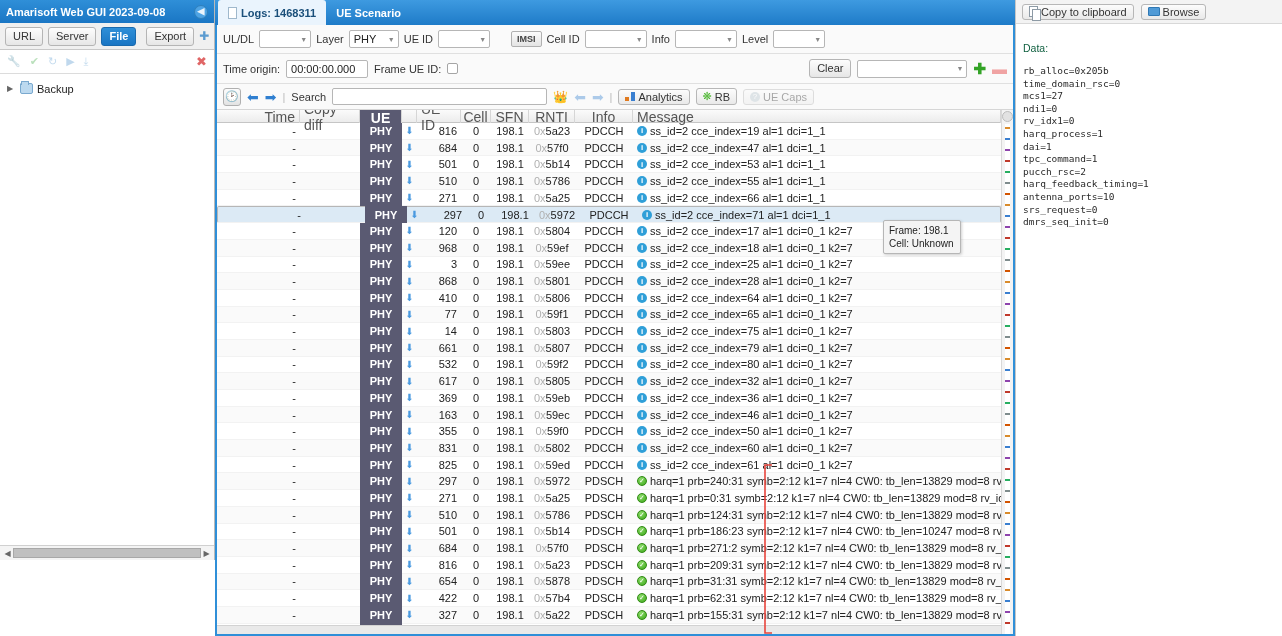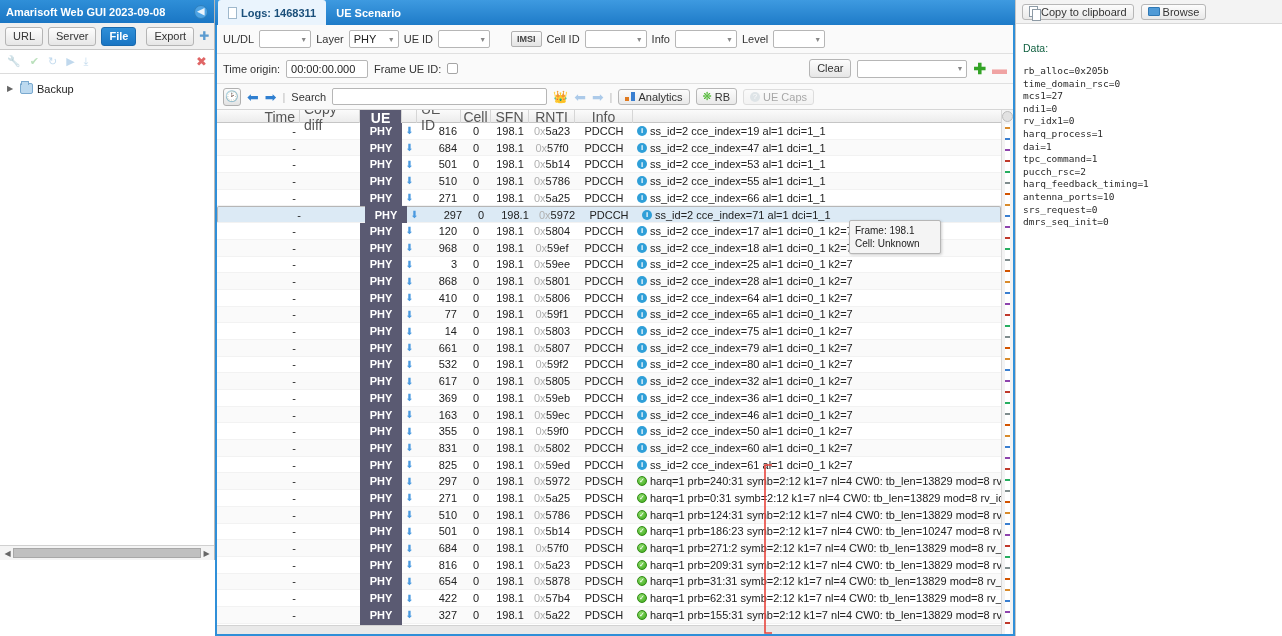--- a/index.html
+++ b/index.html
@@ -167,21 +167,21 @@
   .clip-ico { width:9px;height:11px;background:#fff;border:1px solid #8d9aa5; position:relative; }
   .clip-ico:after { content:""; position:absolute; left:2px; top:2px; width:7px;height:10px;background:#fff;border:1px solid #8d9aa5; }
   .browse-ico { width:12px;height:9px;background:#4f9ad6;border:1px solid #2f78b4;border-radius:1px; }
   .detail-body { flex:1; padding:7px 7px 0 7px; overflow:hidden; }
   .dmeta { font-size:10.5px; color:#0f5f3f; line-height:13.5px; white-space:pre; }
   .ddata-label { font-size:10.5px; color:#0f5f3f; margin-top:11px; }
   .ddata { font-family:"DejaVu Sans Mono", monospace; font-size:9.5px; color:#2a2a2a; line-height:12.6px; margin-top:11px; white-space:pre; }
 
   
   .tooltip {
-    position:absolute; left:849px; top:220px; width:92px;
+    position:absolute; left:883px; top:220px; width:78px;
     background:#f4f4f4; border:1px solid #b6b6b6; border-radius:2px;
     box-shadow:1px 1px 3px rgba(0,0,0,.18);
     font-size:10px; color:#222; padding:3px 5px; line-height:13px; white-space:pre;
   }
   .callout {
     position:absolute; left:763px; top:525px; width:383px; height:40px;
     background:#fdb913; border:1px solid #caa114;
     color:#1a1a1a; font-size:13.5px; font-family:"DejaVu Sans", sans-serif;
     padding:4px 9px; line-height:18px;
   }
@@ -324,20 +324,21 @@
           <div class="thead">
             <div class="th r c-time">Time</div>
             <div class="th r c-tdiff">Copy diff</div>
             <div class="th c c-ue">UE</div>
             <div class="th c-ueico"></div>
             <div class="th r c-ueid">UE ID</div>
             <div class="th c c-cell">Cell</div>
             <div class="th c c-sfn">SFN</div>
             <div class="th c c-rnti">RNTI</div>
             <div class="th c c-info">Info</div>
+            <div class="th c-msg">Message</div>
           </div>
           <div class="rows" id="rows">
               <div class="row">
                 <div class="cell r c-time">-</div>
                 <div class="cell r c-tdiff"></div>
                 <div class="cell c-ue">PHY</div>
                 <div class="cell c-ueico">
                   <span style="color:#4a9ae0">⬇</span>
                 </div>
                 <div class="cell r c-ueid">816</div>

